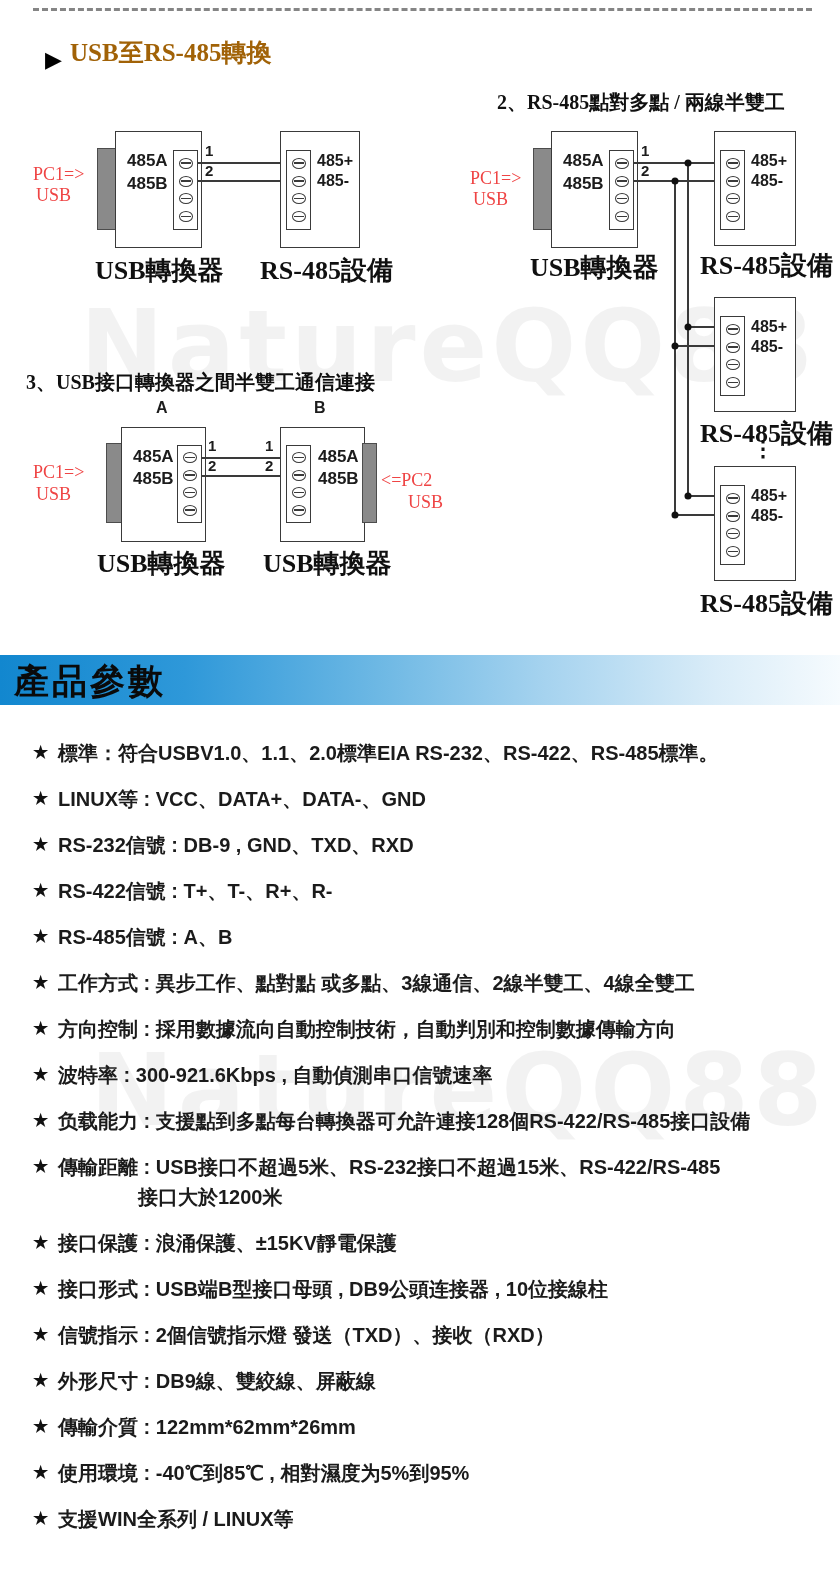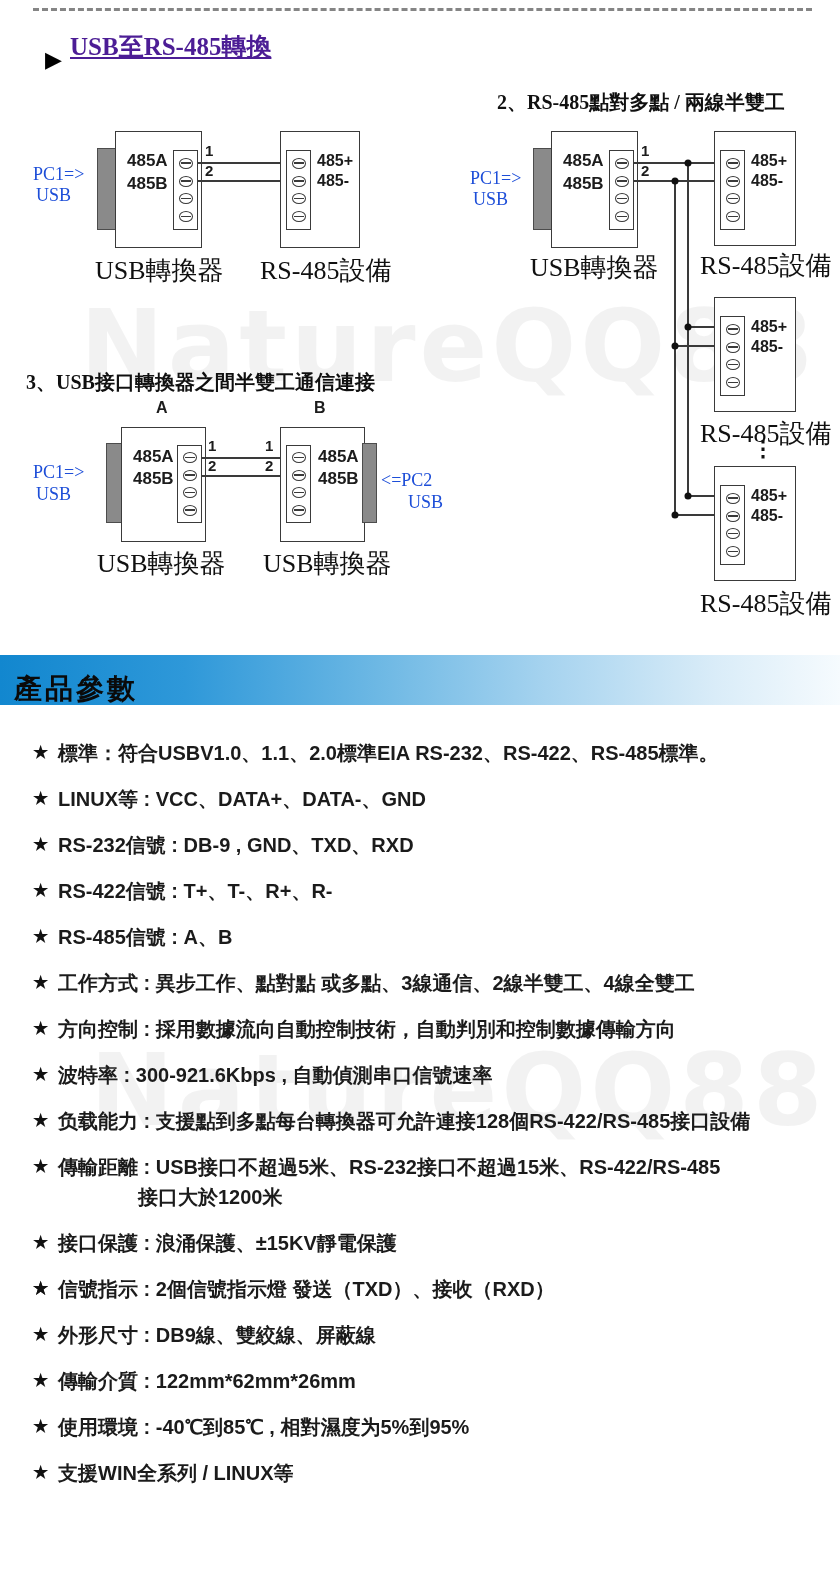--- a/index.html
+++ b/index.html
@@ -7,29 +7,29 @@
         font-family:"Liberation Sans",sans-serif;color:#1a1a1a;}
   
   .dashline{position:absolute;left:33px;top:8px;width:779px;height:0;
             border-top:3px dashed #858585;}
   
   .wm{position:absolute;font-family:"DejaVu Sans",sans-serif;font-weight:bold;
       font-size:100px;letter-spacing:4px;color:rgba(0,0,0,0.05);white-space:nowrap;
       pointer-events:none;z-index:0;}
   
   .sec-marker{position:absolute;left:45px;top:47px;font-size:22px;color:#000;}
-  .sec-title{position:absolute;left:70px;top:30px;font-family:"Liberation Serif",serif;
-             font-size:25px;font-weight:600;color:#4c1d95;text-decoration:underline;}
+  .sec-title{position:absolute;left:70px;top:36px;font-family:"Liberation Serif",serif;
+             font-size:25px;font-weight:600;color:#a16207;}
   
   .dcaption{position:absolute;font-family:"Liberation Serif",serif;font-size:20px;
             font-weight:700;color:#101010;white-space:nowrap;}
   .caption{position:absolute;font-family:"Liberation Serif",serif;font-size:26px;
-           font-weight:400;color:#101010;white-space:nowrap;}
+           font-weight:700;color:#101010;white-space:nowrap;}
   .plabel{position:absolute;font-family:"Liberation Serif",serif;font-size:18px;
-          color:#1d4ed8;white-space:nowrap;}
+          color:#ef4444;white-space:nowrap;}
   .dlabel{position:absolute;font-size:17px;font-weight:600;color:#1c1c1c;white-space:nowrap;}
   .tlabel{position:absolute;font-size:16px;font-weight:600;color:#1c1c1c;white-space:nowrap;}
   .wnum{position:absolute;font-size:15px;font-weight:600;color:#1c1c1c;}
   .ablabel{position:absolute;font-size:16px;font-weight:600;color:#1c1c1c;}
   
   .box{position:absolute;background:#fff;border:1.5px solid #3a3a3a;box-sizing:border-box;}
   .graybar{position:absolute;background:#8a8a8a;border:1px solid #4c4c4c;box-sizing:border-box;}
   .tstrip{position:absolute;border:1.5px solid #3a3a3a;background:#fff;box-sizing:border-box;
           display:flex;flex-direction:column;justify-content:space-evenly;align-items:center;}
   .screw{width:14px;height:11px;border:1.5px solid #3a3a3a;border-radius:50%;
@@ -37,21 +37,21 @@
   .screw::after{content:"";position:absolute;left:1px;right:1px;top:50%;height:1.5px;
                 margin-top:-1px;background:#3a3a3a;}
   .wire{position:absolute;height:1.5px;background:#3a3a3a;}
   .vwire{position:absolute;width:1.5px;background:#3a3a3a;}
   .dot{position:absolute;width:7px;height:7px;border-radius:50%;background:#111;
        transform:translate(-50%,-50%);}
   .ellip{position:absolute;font-size:22px;font-weight:700;color:#111;line-height:18px;}
   
   .params-bar{position:absolute;left:0;top:655px;width:840px;height:50px;
       background:linear-gradient(90deg,#1287cf 0%,#2e98d9 22%,#6db8e4 45%,#a6d3ef 65%,#d9ecf8 85%,#f6fbfe 100%);}
-  .params-title{position:absolute;left:14px;top:8px;line-height:52px;font-size:28px;
+  .params-title{position:absolute;left:14px;top:0;line-height:52px;font-size:35px;
       font-weight:700;letter-spacing:3px;color:#0a0a0a;}
   
   .specs{position:absolute;left:0;top:705px;width:840px;padding:33px 26px 0 33px;box-sizing:border-box;}
   .spec-row{position:relative;padding-left:25px;font-size:20px;line-height:30px;
             font-weight:600;color:#1b1b1b;margin-bottom:16px;}
   .spec-row .star{position:absolute;left:0;top:0;font-size:17px;color:#111;}
   .spec-row .cont{display:block;margin-left:80px;}
   .spec-row .cont:empty{display:none;}
 </style>
 </head>
@@ -213,21 +213,21 @@
     <div class="spec-row"><span class="star">★</span><span>LINUX等 : VCC、DATA+、DATA-、GND</span></div>
     <div class="spec-row"><span class="star">★</span><span>RS-232信號 : DB-9 , GND、TXD、RXD</span></div>
     <div class="spec-row"><span class="star">★</span><span>RS-422信號 : T+、T-、R+、R-</span></div>
     <div class="spec-row"><span class="star">★</span><span>RS-485信號 : A、B</span></div>
     <div class="spec-row"><span class="star">★</span><span>工作方式 : 異步工作、點對點 或多點、3線通信、2線半雙工、4線全雙工</span></div>
     <div class="spec-row"><span class="star">★</span><span>方向控制 : 採用數據流向自動控制技術，自動判別和控制數據傳輸方向</span></div>
     <div class="spec-row"><span class="star">★</span><span>波特率 : 300-921.6Kbps , 自動偵測串口信號速率</span></div>
     <div class="spec-row"><span class="star">★</span><span>负载能力 : 支援點到多點每台轉換器可允許連接128個RS-422/RS-485接口設備</span></div>
     <div class="spec-row"><span class="star">★</span><span>傳輸距離 : USB接口不超過5米、RS-232接口不超過15米、RS-422/RS-485</span><span class="cont">接口大於1200米</span></div>
     <div class="spec-row"><span class="star">★</span><span>接口保護 : 浪涌保護、±15KV靜電保護</span></div>
-    <div class="spec-row"><span class="star">★</span></div>
+    <div class="spec-row"><span class="star">★</span><span>接口形式 : USB端B型接口母頭 , DB9公頭连接器 , 10位接線柱</span></div>
     <div class="spec-row"><span class="star">★</span><span>信號指示 : 2個信號指示燈 發送（TXD）、接收（RXD）</span></div>
     <div class="spec-row"><span class="star">★</span><span>外形尺寸 : DB9線、雙絞線、屏蔽線</span></div>
     <div class="spec-row"><span class="star">★</span><span>傳輸介質 : 122mm*62mm*26mm</span></div>
     <div class="spec-row"><span class="star">★</span><span>使用環境 : -40℃到85℃ , 相對濕度为5%到95%</span></div>
     <div class="spec-row"><span class="star">★</span><span>支援WIN全系列 / LINUX等</span></div>
   </div>
 
 </div>
 
 </body></html>

